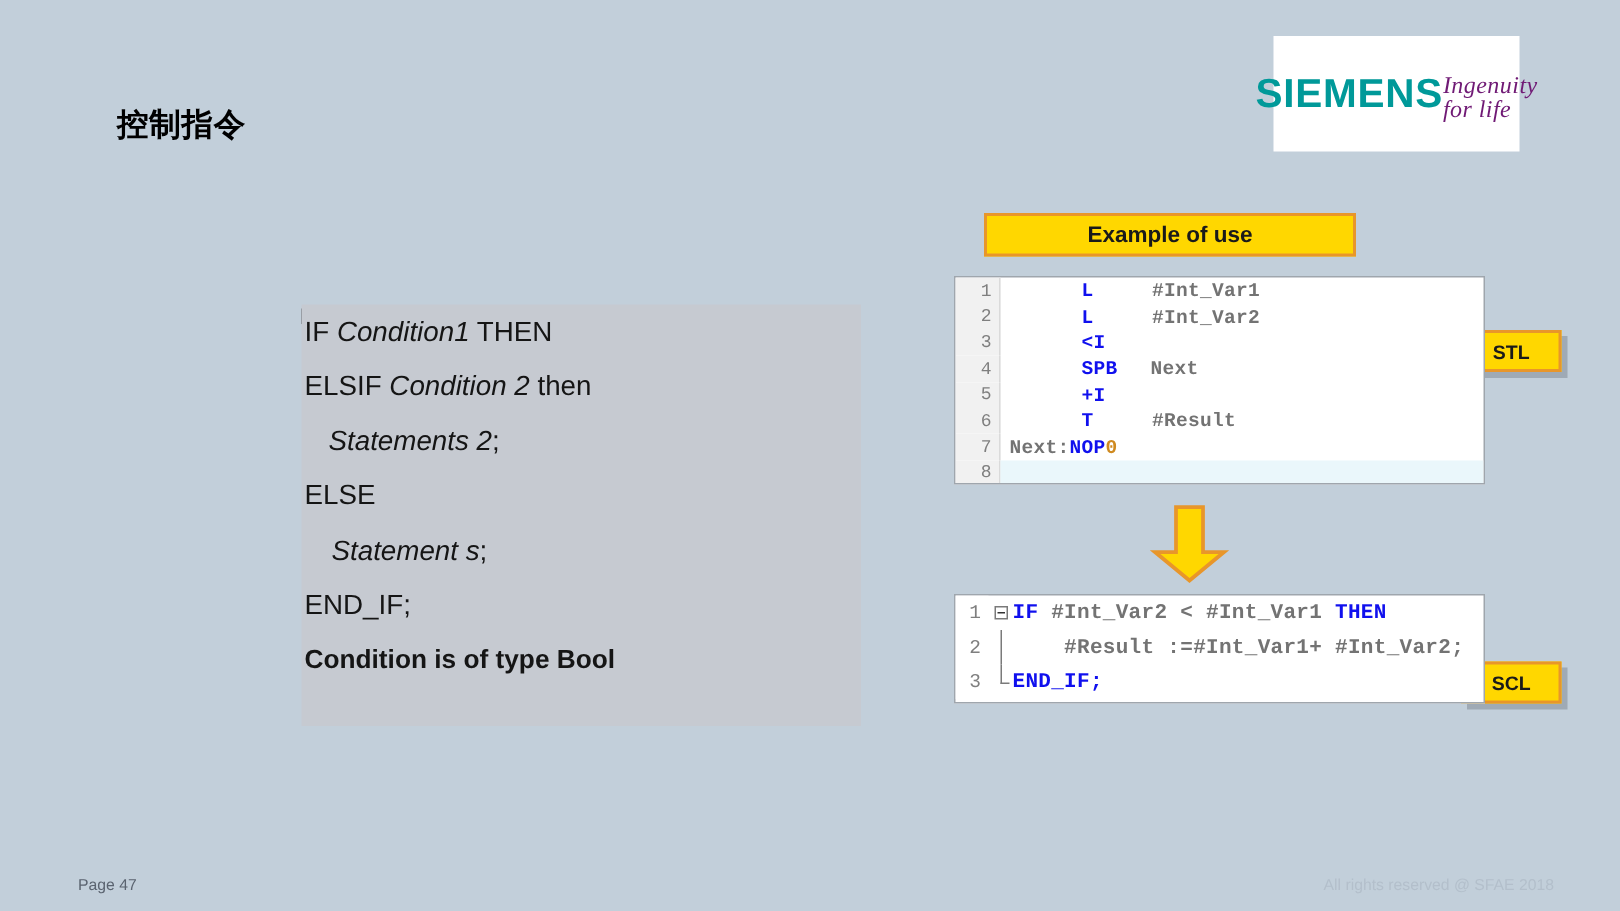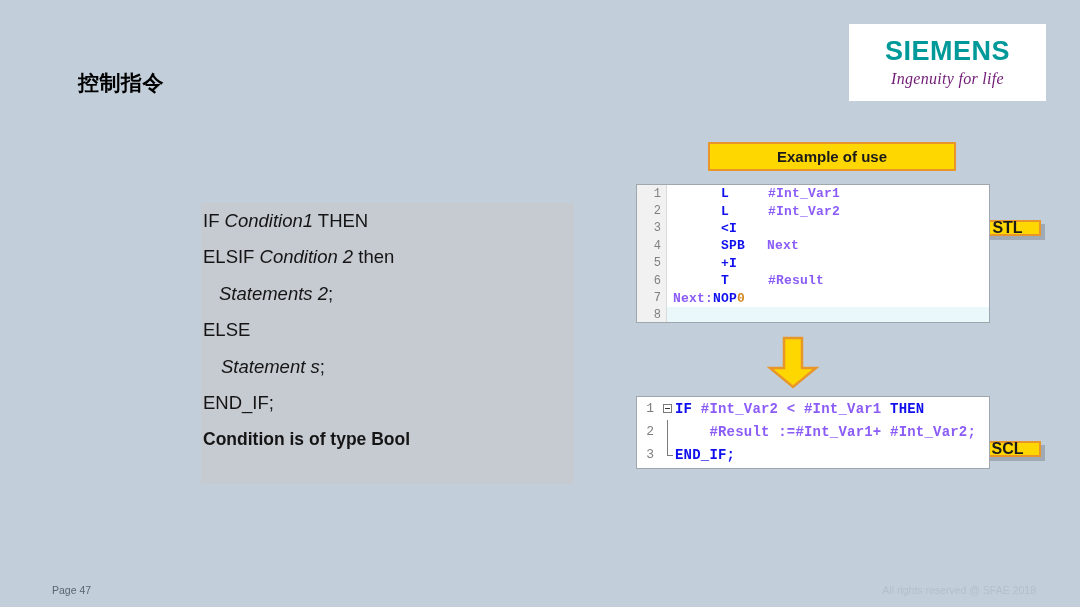--- a/index.html
+++ b/index.html
@@ -24,26 +24,26 @@
     font-weight: bold;
     color: #000000;
     letter-spacing: 0.5px;
   }
 
   
   #siemens-logo {
     position: absolute;
     left: 849px;
     top: 24px;
-    width: 197px;
+    width: 164px;
     height: 77px;
     background: #ffffff;
     box-sizing: border-box;
     display: flex;
-    flex-direction: column;
+    flex-direction: row;
     align-items: center;
     justify-content: center;
   }
   #siemens-logo .wordmark {
     font-size: 27px;
     font-weight: bold;
     color: #009999;
     letter-spacing: 0.5px;
     line-height: 1;
   }
@@ -99,30 +99,30 @@
     background: #ffd700;
     border: 2px solid #e8962a;
     box-sizing: border-box;
     display: flex;
     align-items: center;
     justify-content: center;
     font-weight: bold;
     color: #1a1a1a;
   }
   #example-of-use {
-    left: 708px;
+    left: 656px;
     top: 142px;
     width: 248px;
     height: 29px;
     font-size: 15px;
   }
   .tag-box {
     width: 67px;
-    height: 16px;
-    font-size: 16px;
+    height: 28px;
+    font-size: 13px;
     box-shadow: 4px 4px 0 rgba(140,150,162,0.65);
   }
   #stl-tag { left: 974px; top: 220px; }
   #scl-tag { left: 974px; top: 413px; margin-top: 28px; }
 
   
   #down-arrow {
     position: absolute;
     left: 766px;
     top: 336px;
@@ -180,21 +180,21 @@
     padding-left: 6px;
     letter-spacing: 0.2px;
   }
   #scl-window .code-text {
     font-size: 14px;
     padding-left: 0;
   }
   .code-row.active .code-text { background: #eaf7fb; }
   .kw  { color: #1010ee; font-weight: bold; }
   .num { color: #cf8a20; font-weight: bold; }
-  .plain { color: #8b5cf6; font-weight: bold; }
+  .plain { color: #737373; font-weight: bold; }
 
   
   .fold-col {
     width: 16px;
     min-width: 16px;
     position: relative;
     display: flex;
     align-items: center;
     justify-content: center;
   }

